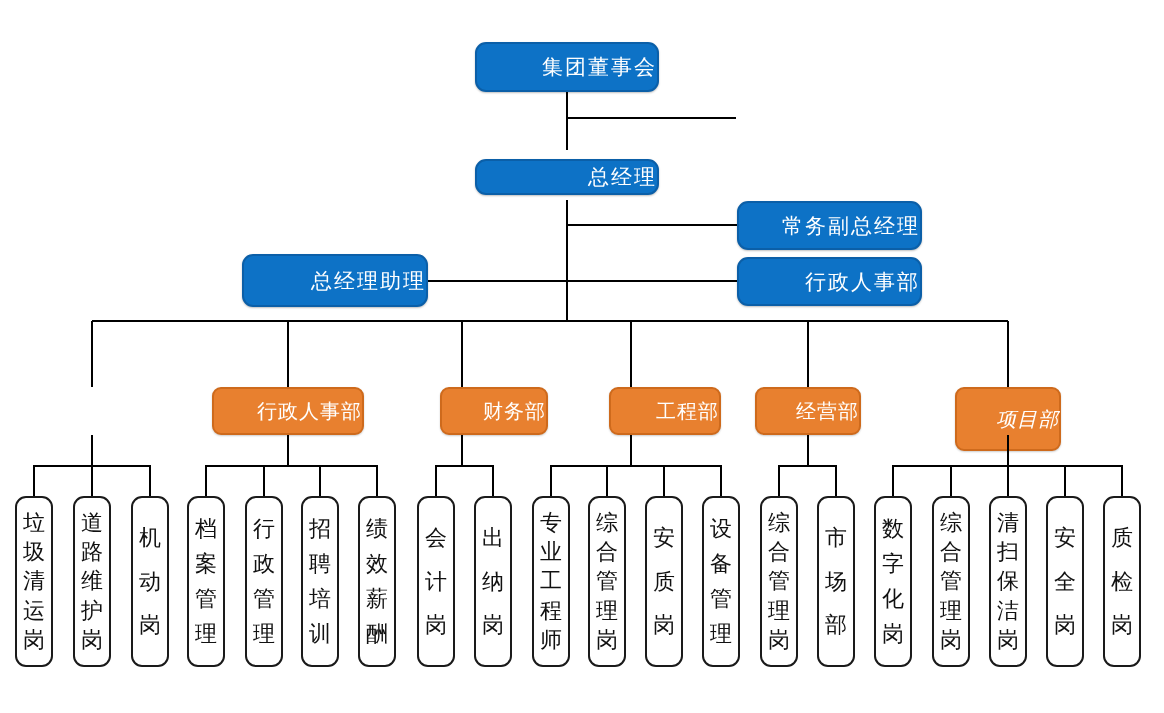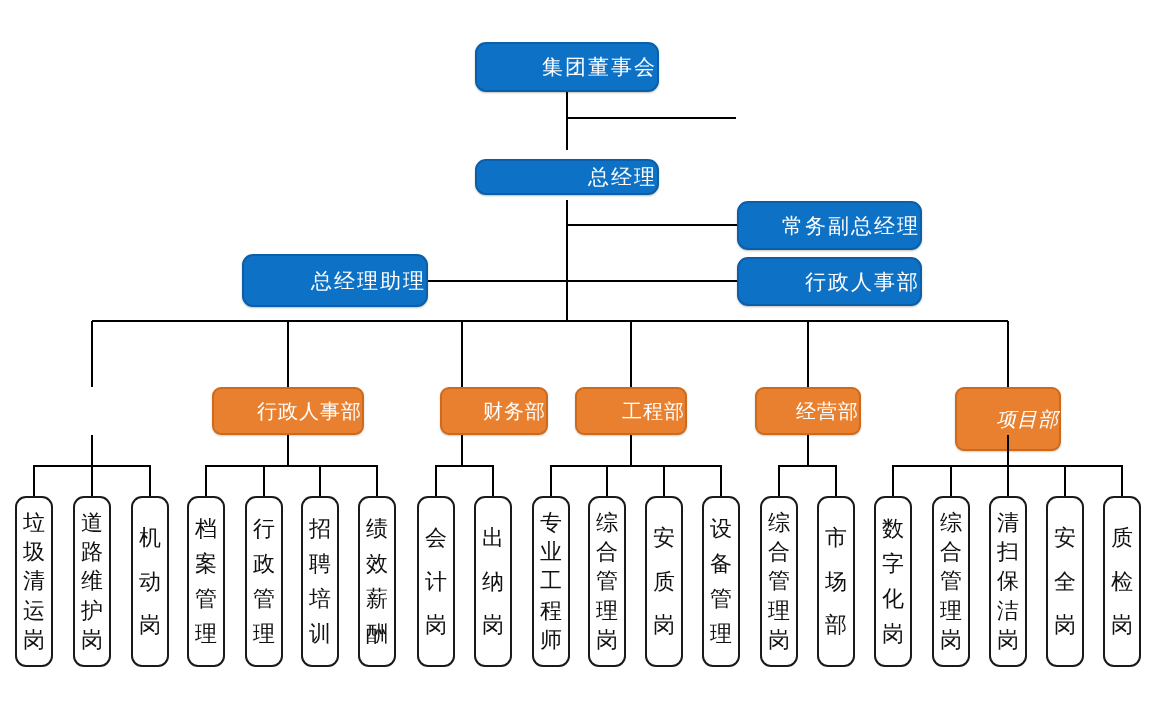--- a/index.html
+++ b/index.html
@@ -164,21 +164,21 @@
       <span class="ch">计</span>
       <span class="ch">岗</span>
     </div>
     <div class="line" style="left: 492px; top: 466px; width: 2px; height: 30px;"></div>
     <div class="node pos" style="left: 474px; top: 496px; width: 38px; height: 171px;">
       <span class="ch">出</span>
       <span class="ch">纳</span>
       <span class="ch">岗</span>
     </div>
     <div class="line" style="left: 630px; top: 321px; width: 2px; height: 66px;"></div>
-    <div class="node dept" style="left: 575px; top: 387px; width: 112px; height: 48px;">
+    <div class="node dept" style="left: 609px; top: 387px; width: 112px; height: 48px;">
       <span class="lbl">工程部</span>
     </div>
     <div class="line" style="left: 630px; top: 435px; width: 2px; height: 31px;"></div>
     <div class="line" style="left: 550px; top: 465px; width: 172px; height: 2px;"></div>
     <div class="line" style="left: 550px; top: 466px; width: 2px; height: 30px;"></div>
     <div class="node pos" style="left: 532px; top: 496px; width: 38px; height: 171px;">
       <span class="ch">专</span>
       <span class="ch">业</span>
       <span class="ch">工</span>
       <span class="ch">程</span>

